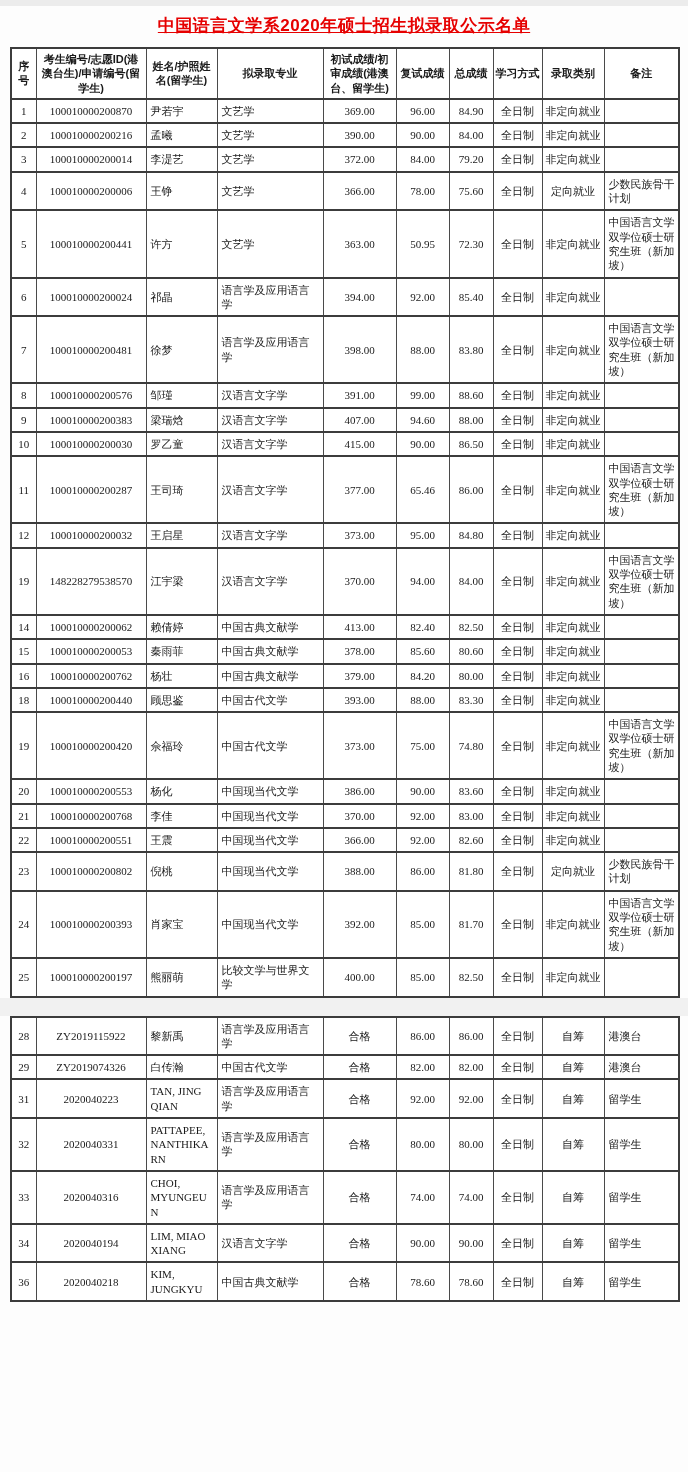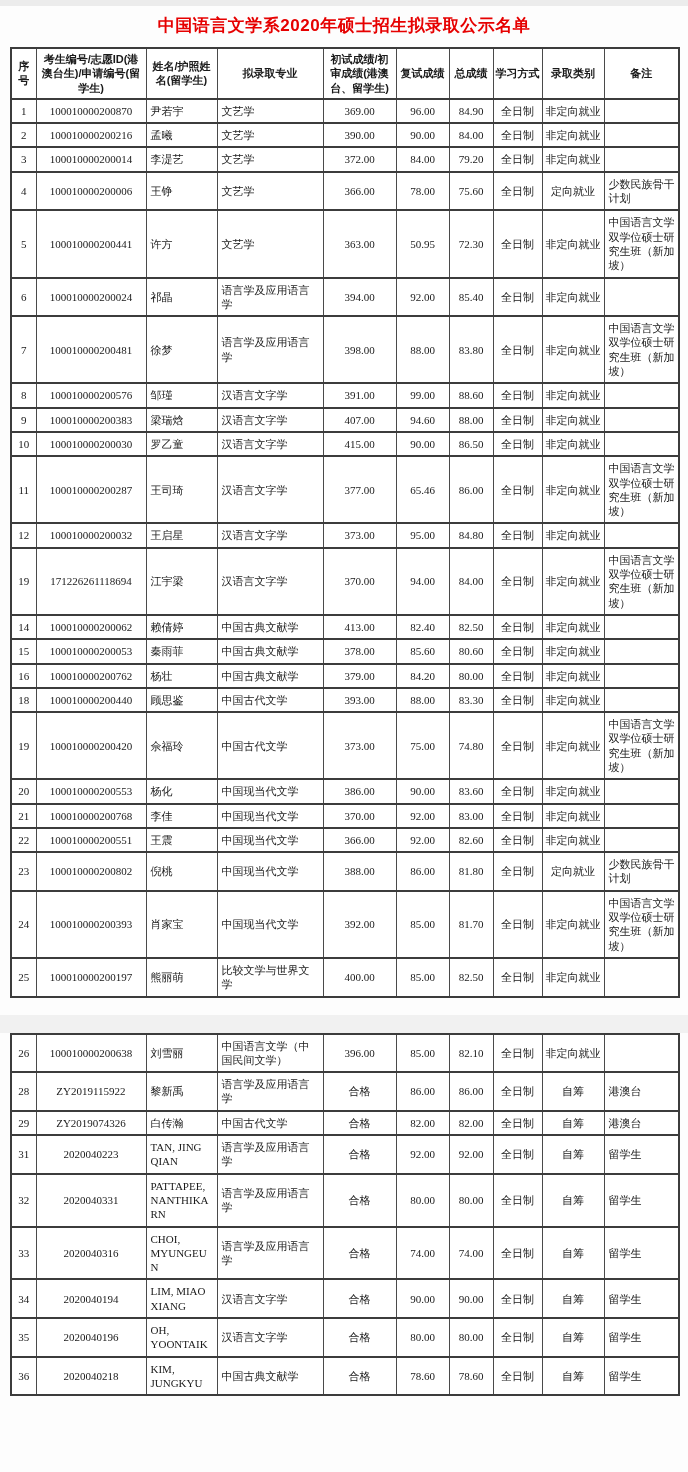--- a/index.html
+++ b/index.html
@@ -1,21 +1,21 @@
 <!DOCTYPE html>
 <html><head>
 <meta charset="utf-8">
 <style>
   html,body{margin:0;padding:0;background:#fdfdfd;}
   .page{width:688px;min-height:1472px;margin:0 auto;background:#fdfdfd;
         font-family:"Liberation Serif","DejaVu Serif",serif;color:#1a1a1a;}
   .top-strip{height:6px;background:#ececec;}
   h1.title{margin:8px 0 10px 0;text-align:center;font-size:17px;font-weight:bold;
-           font-family:"Liberation Sans","DejaVu Sans",sans-serif;letter-spacing:.5px;}
-  table.admission-table{table-layout:fixed;width:668px;margin:0 0 17px 10px;
+           font-family:"Liberation Sans","DejaVu Sans",sans-serif;letter-spacing:.5px;text-decoration:underline;}
+  table.admission-table{table-layout:fixed;width:668px;margin:0 0 0 10px;
         border-collapse:collapse;background:#fff;border:2px solid #3c3c3c;}
   .admission-table th,.admission-table td{
         border:1px solid #4a4a4a;box-sizing:border-box;
         padding:4px 3px;font-size:11px;line-height:1.3;
         word-wrap:break-word;overflow-wrap:break-word;vertical-align:middle;}
   .admission-table tr{border-top:2px solid #3c3c3c;border-bottom:2px solid #3c3c3c;}
   .admission-table th{
         font-family:"Liberation Sans","DejaVu Sans",sans-serif;font-weight:bold;
         text-align:center;height:48px;padding:3px 2px;background:#fff;}
   .admission-table td{height:24px;}
@@ -202,21 +202,21 @@
           <td class="c3">汉语言文字学</td>
           <td class="c4">373.00</td>
           <td class="c5">95.00</td>
           <td class="c6">84.80</td>
           <td class="c7">全日制</td>
           <td class="c8">非定向就业</td>
           <td class="c9"></td>
         </tr>
         <tr>
           <td class="c0">19</td>
-          <td class="c1">171226261118694</td>
+          <td class="c1">148228279538570</td>
           <td class="c2">江宇梁</td>
           <td class="c3">汉语言文字学</td>
           <td class="c4">370.00</td>
           <td class="c5">94.00</td>
           <td class="c6">84.00</td>
           <td class="c7">全日制</td>
           <td class="c8">非定向就业</td>
           <td class="c9">中国语言文学双学位硕士研究生班（新加坡）</td>
         </tr>
         <tr>
@@ -364,32 +364,20 @@
         <col class="w3">
         <col class="w4">
       <col class="w5">
         <col class="w6">
         <col class="w7">
         <col class="w8">
         <col class="w9">
     </colgroup>
     <tbody id="tbody2">
         <tr>
-          <td class="c0">26</td>
-          <td class="c1">100010000200638</td>
-          <td class="c2">刘雪丽</td>
-          <td class="c3">中国语言文学（中国民间文学）</td>
-          <td class="c4">396.00</td>
-          <td class="c5">85.00</td>
-          <td class="c6">82.10</td>
-          <td class="c7">全日制</td>
-          <td class="c8">非定向就业</td>
-          <td class="c9"></td>
-        </tr>
-        <tr>
           <td class="c0">28</td>
           <td class="c1">ZY2019115922</td>
           <td class="c2">黎新禹</td>
           <td class="c3">语言学及应用语言学</td>
           <td class="c4">合格</td>
           <td class="c5">86.00</td>
           <td class="c6">86.00</td>
           <td class="c7">全日制</td>
           <td class="c8">自筹</td>
           <td class="c9">港澳台</td>
@@ -443,32 +431,20 @@
           <td class="c9">留学生</td>
         </tr>
         <tr>
           <td class="c0">34</td>
           <td class="c1">2020040194</td>
           <td class="c2">LIM, MIAO XIANG</td>
           <td class="c3">汉语言文字学</td>
           <td class="c4">合格</td>
           <td class="c5">90.00</td>
           <td class="c6">90.00</td>
-          <td class="c7">全日制</td>
-          <td class="c8">自筹</td>
-          <td class="c9">留学生</td>
-        </tr>
-        <tr>
-          <td class="c0">35</td>
-          <td class="c1">2020040196</td>
-          <td class="c2">OH, YOONTAIK</td>
-          <td class="c3">汉语言文字学</td>
-          <td class="c4">合格</td>
-          <td class="c5">80.00</td>
-          <td class="c6">80.00</td>
           <td class="c7">全日制</td>
           <td class="c8">自筹</td>
           <td class="c9">留学生</td>
         </tr>
         <tr>
           <td class="c0">36</td>
           <td class="c1">2020040218</td>
           <td class="c2">KIM, JUNGKYU</td>
           <td class="c3">中国古典文献学</td>
           <td class="c4">合格</td>

